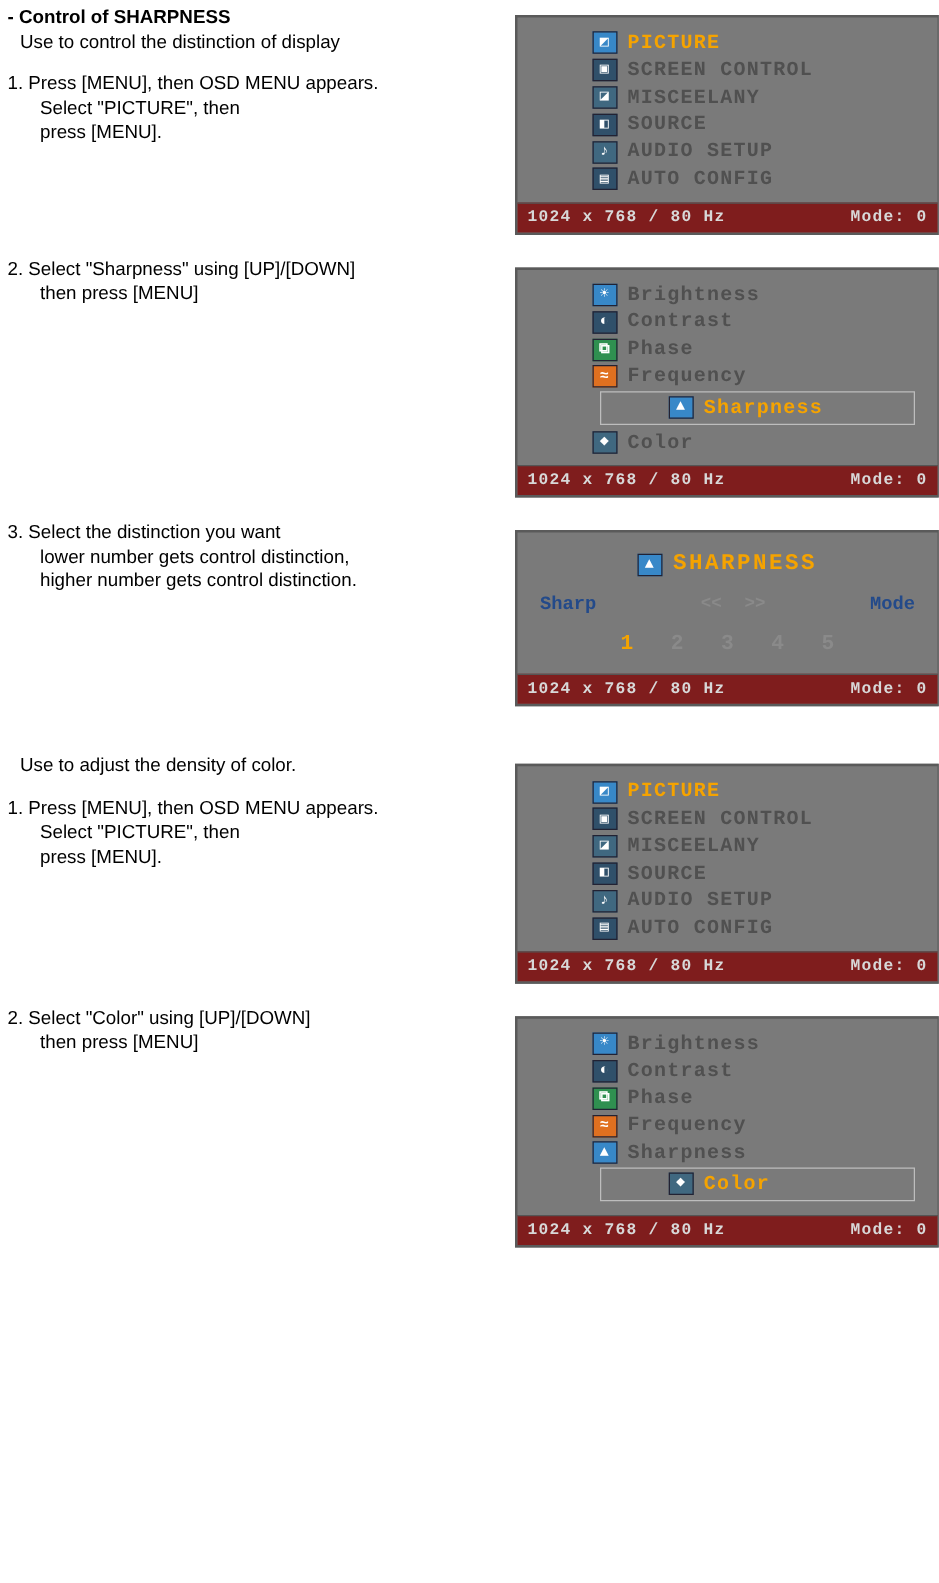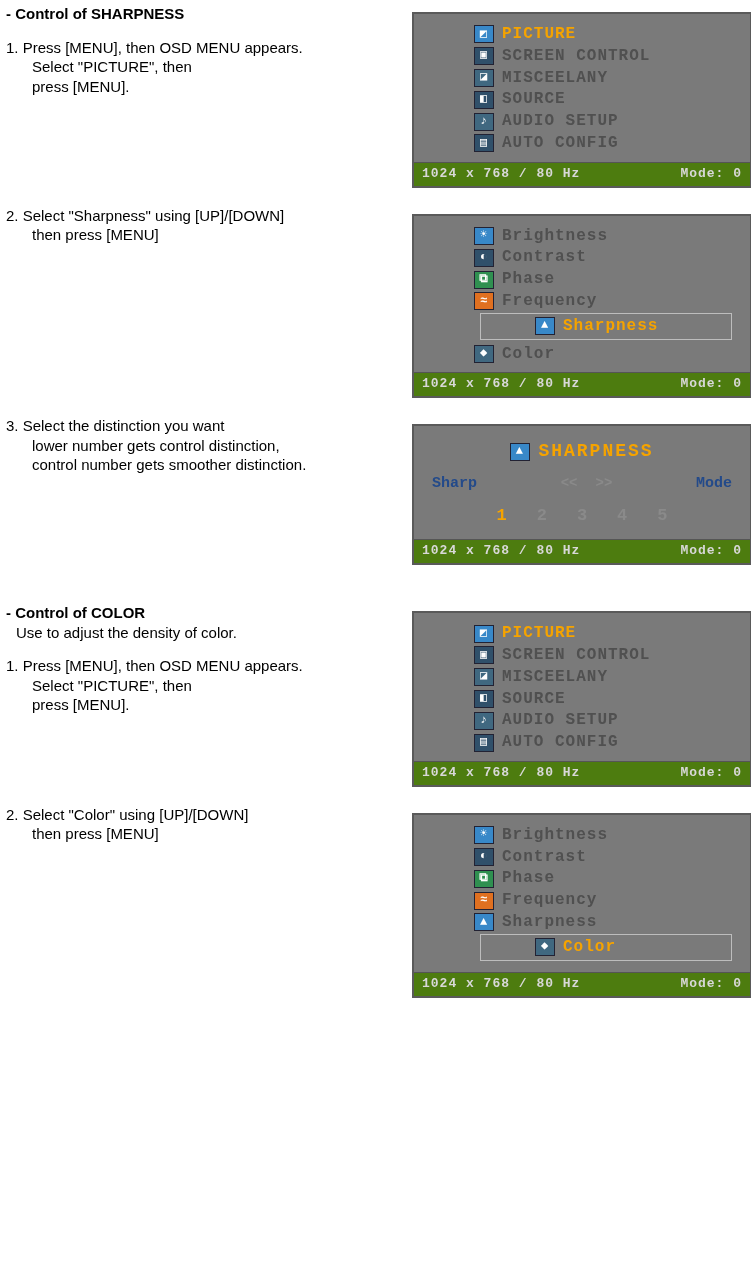--- a/index.html
+++ b/index.html
@@ -10,35 +10,36 @@
   .ind1{padding-left:10px}
   .ind2{padding-left:26px}
   .osd{flex:1;margin-top:8px}
   .osd-box{background:#7a7a7a;border:2px solid #5a5a5a;width:340px;box-sizing:border-box;position:relative;padding:6px 0 0 0}
   .menu{display:flex;flex-direction:column;gap:1px;padding:4px 12px 8px 60px;font-family:"Courier New",monospace;font-size:16px;font-weight:bold;letter-spacing:1px}
   .mi{display:flex;align-items:center;gap:8px;color:#505050}
   .mi.sel{color:#f5a300}
   .selbox{border:1px solid #bdbdbd;margin:0 6px 3px 6px;padding:2px 0 2px 54px}
   .ic{width:18px;height:16px;display:inline-flex;align-items:center;justify-content:center;font-size:12px;background:#3888c8;color:#fff;border:1px solid #223;flex:0 0 18px}
   .ic.g{background:#2f9050}.ic.o{background:#e07020}.ic.d{background:#30506a}.ic.c{background:#406880}
-  .status{background:#4d7c0f;color:#d8d8d8;font-family:"Courier New",monospace;font-size:13px;padding:3px 8px;border-top:1px solid #555;font-weight:bold;letter-spacing:1px;display:flex;justify-content:space-between}
+  .status{background:#7f1d1d;color:#d8d8d8;font-family:"Courier New",monospace;font-size:13px;padding:3px 8px;border-top:1px solid #555;font-weight:bold;letter-spacing:1px;display:flex;justify-content:space-between}
   .sharp-head{font-family:"Courier New",monospace;font-weight:bold;letter-spacing:2px;font-size:18px;color:#f5a300;display:flex;align-items:center;gap:8px;justify-content:center;padding:8px 0 4px}
   .sharp-row{display:flex;justify-content:space-between;align-items:flex-start;color:#234a8a;font-family:"Courier New",monospace;font-weight:bold;font-size:15px;padding:6px 18px}
   .arrows{display:flex;gap:18px;color:#8a8a8a;font-size:14px}
   .nums{display:flex;justify-content:center;gap:30px;font-family:"Courier New",monospace;font-weight:bold;font-size:17px;padding:6px 0 12px;color:#8a8a8a}
   .nums .on{color:#f5a300}
 </style>
 </head>
 <body>
 
 <div class="page">
 
   <div class="row">
     <div class="txt">
       <div class="h">- Control of SHARPNESS</div>
+      <div class="ind1">Use to control the distinction of display</div>
       <div style="height:14px"></div>
       <div>1. Press [MENU], then OSD MENU appears.</div>
       <div class="ind2">Select "PICTURE", then</div>
       <div class="ind2">press [MENU].</div>
     </div>
     <div class="osd">
         <div class="osd-box">
           <div class="menu">
             <div class="mi sel">
               <span class="ic ">◩</span>
@@ -113,21 +114,21 @@
             <span>Mode:   0</span>
           </div>
         </div>
       </div>
   </div>
 
   <div class="row">
     <div class="txt">
       <div>3. Select the distinction you want</div>
       <div class="ind2">lower number gets control distinction,</div>
-      <div class="ind2">control number gets smoother distinction.</div>
+      <div class="ind2">higher number gets control distinction.</div>
     </div>
     <div class="osd">
         <div class="osd-box">
           <div class="sharp-head">
             <span class="ic">▲</span>
             <span>SHARPNESS</span>
           </div>
           <div class="sharp-row">
             <span>Sharp</span>
             <span class="arrows">
@@ -148,21 +149,20 @@
             <span>Mode:   0</span>
           </div>
         </div>
       </div>
   </div>
 
   <div style="height:20px"></div>
 
   <div class="row">
     <div class="txt">
-      <div class="h">- Control of COLOR</div>
       <div class="ind1">Use to adjust the density of color.</div>
       <div style="height:14px"></div>
       <div>1. Press [MENU], then OSD MENU appears.</div>
       <div class="ind2">Select "PICTURE", then</div>
       <div class="ind2">press [MENU].</div>
     </div>
     <div class="osd">
         <div class="osd-box">
           <div class="menu">
             <div class="mi sel">

